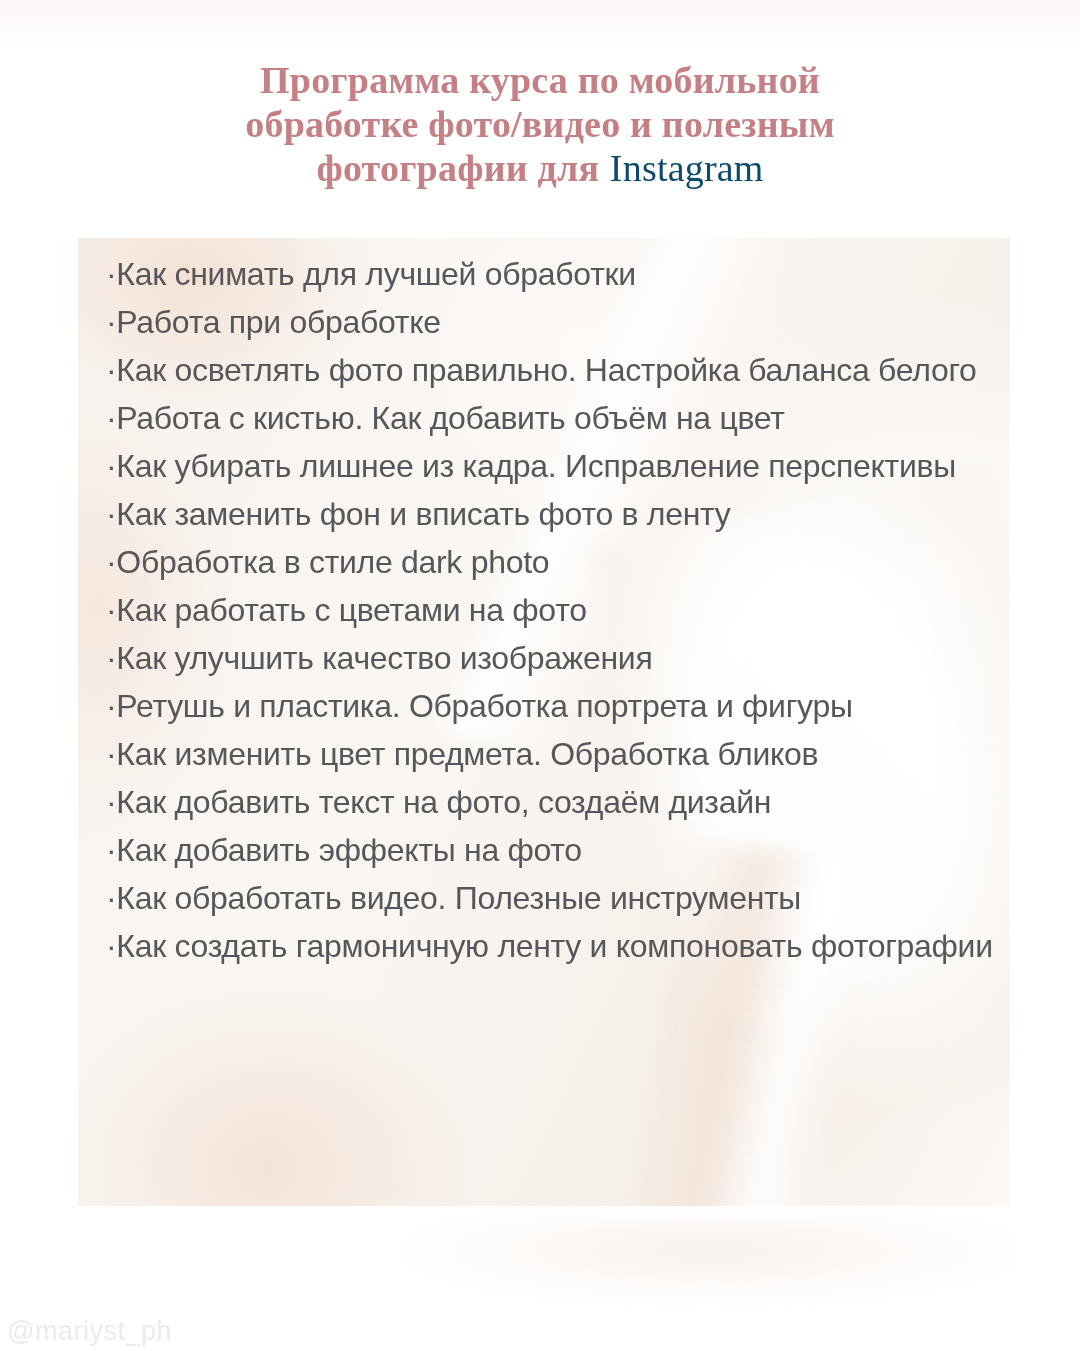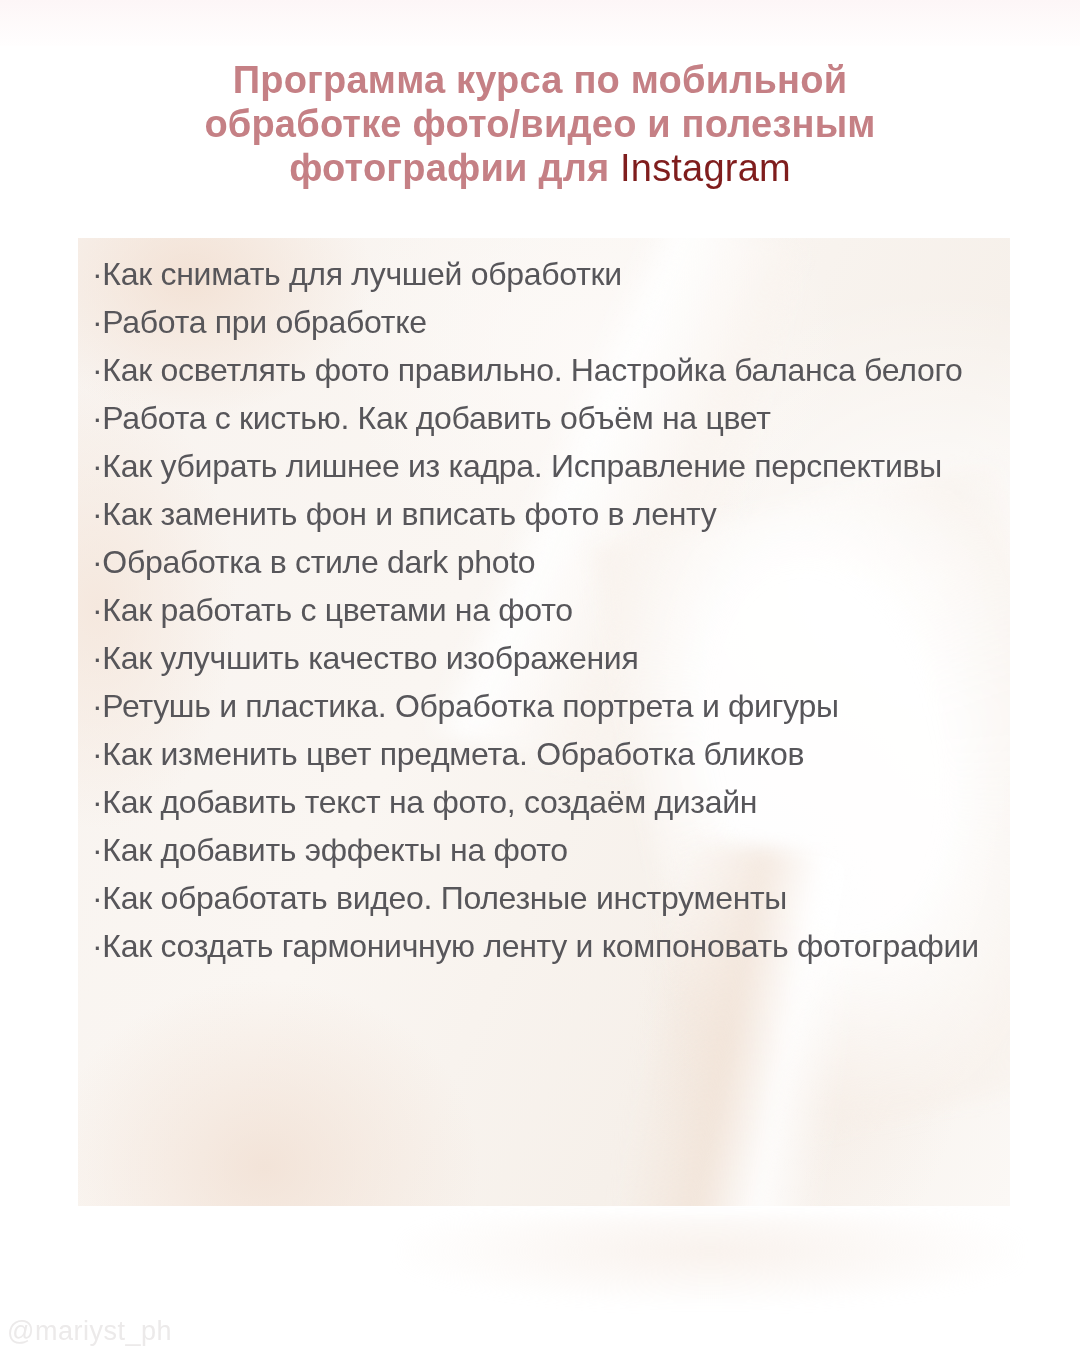--- a/index.html
+++ b/index.html
@@ -29,26 +29,27 @@
   .title {
     position: relative;
     margin: 0;
     padding-top: 58px;
     text-align: center;
     color: #c58085;
     font-size: 38px;
     font-weight: 700;
     line-height: 44px;
     letter-spacing: 0.2px;
+    font-family: Liberation Serif, serif;
   }
   .title .line { display: block; }
   .title .t3-bold { margin-right: 0.28em; }
   .title .t3-brand {
     font-weight: 400;
-    color: #7f1d1d;
+    color: #0c4a6e;
   }
   
   .card {
     position: absolute;
     left: 78px;
     top: 238px;
     width: 932px;
     height: 968px;
     background:
       radial-gradient(ellipse 260px 200px at 12% 4%,  rgba(242,223,209,0.85), rgba(242,223,209,0) 70%),
@@ -76,21 +77,21 @@
     transform: rotate(-12deg);
   }
   .petal-3 { 
     left: 560px; bottom: -60px; width: 200px; height: 420px;
     background: linear-gradient(95deg, rgba(240,224,211,0) 10%, rgba(240,224,211,0.7) 45%, rgba(255,255,255,0.85) 70%, rgba(255,255,255,0) 95%);
     transform: rotate(6deg);
   }
   .course-list {
     position: relative;
     margin: 0;
-    padding: 12px 12px 0 14px;
+    padding: 12px 12px 0 28px;
     list-style: none;
     color: #57565a;
     font-size: 32px;
     line-height: 48px;
     letter-spacing: -0.3px;
   }
   .course-list li { margin: 0; }
   
   .below-smudge {
     position: absolute;

